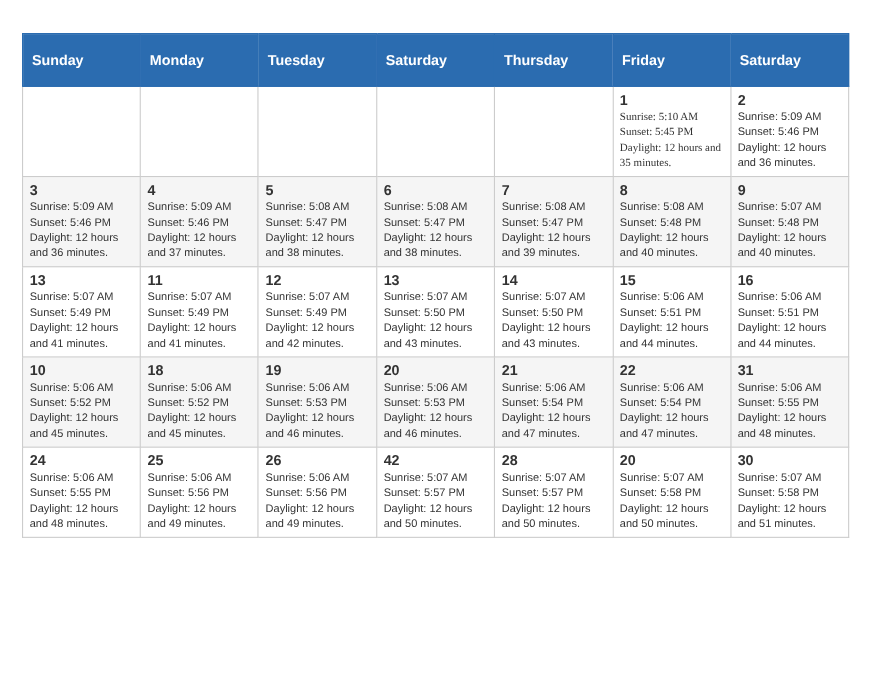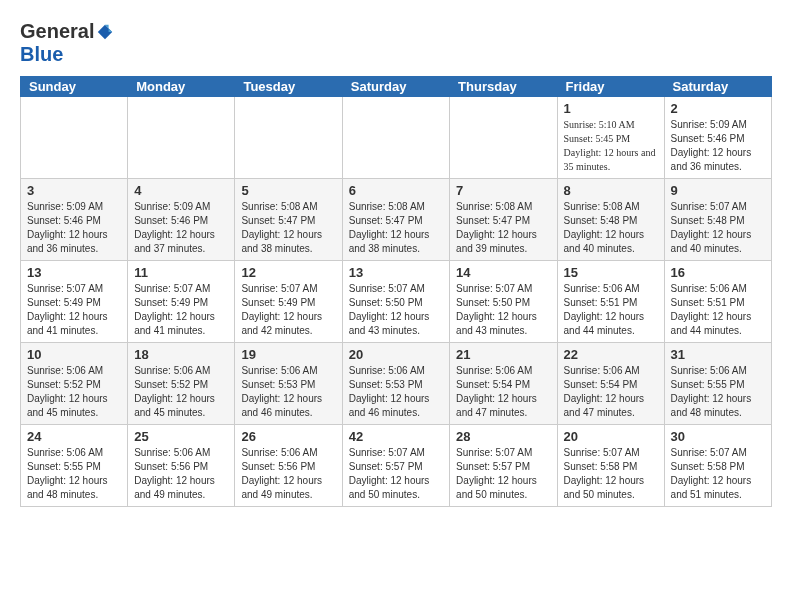--- a/index.html
+++ b/index.html
@@ -54,21 +54,21 @@
     }
     .calendar {
       width: 100%;
       border-collapse: collapse;
       border: 1px solid #ccc;
     }
     .calendar th {
       background-color: #2b6cb0;
       color: #fff;
       text-align: left;
-      padding: 2px 8px;
+      padding: 16px 8px;
       font-size: 13px;
       border: 1px solid #2b6cb0;
     }
     .calendar td {
       vertical-align: top;
       padding: 4px 6px;
       border: 1px solid #ccc;
       width: 108px;
       min-height: 90px;
       font-size: 10px;
@@ -89,30 +89,20 @@
       line-height: 1.4;
     }
     .empty-cell {
       background: #fff !important;
     }
   </style>
 </head>
 <body>
 
 <div class="header">
-  <div class="logo">
-    <div class="logo-text">
-      <span class="logo-general">General</span>
-      <svg class="logo-icon" viewBox="0 0 20 20">
-        <polygon points="10,2 18,10 10,18 2,10" fill="#1a5dad"></polygon>
-        <polygon points="10,2 18,10 14,10 14,2" fill="#4a9fd4"></polygon>
-      </svg>
-    </div>
-    <span class="logo-blue">Blue</span>
-  </div>
 </div>
 
 <table class="calendar">
   <thead>
     <tr>
     <th>Sunday</th>
         <th>Monday</th>
         <th>Tuesday</th>
         <th>Saturday</th>
         <th>Thursday</th>

